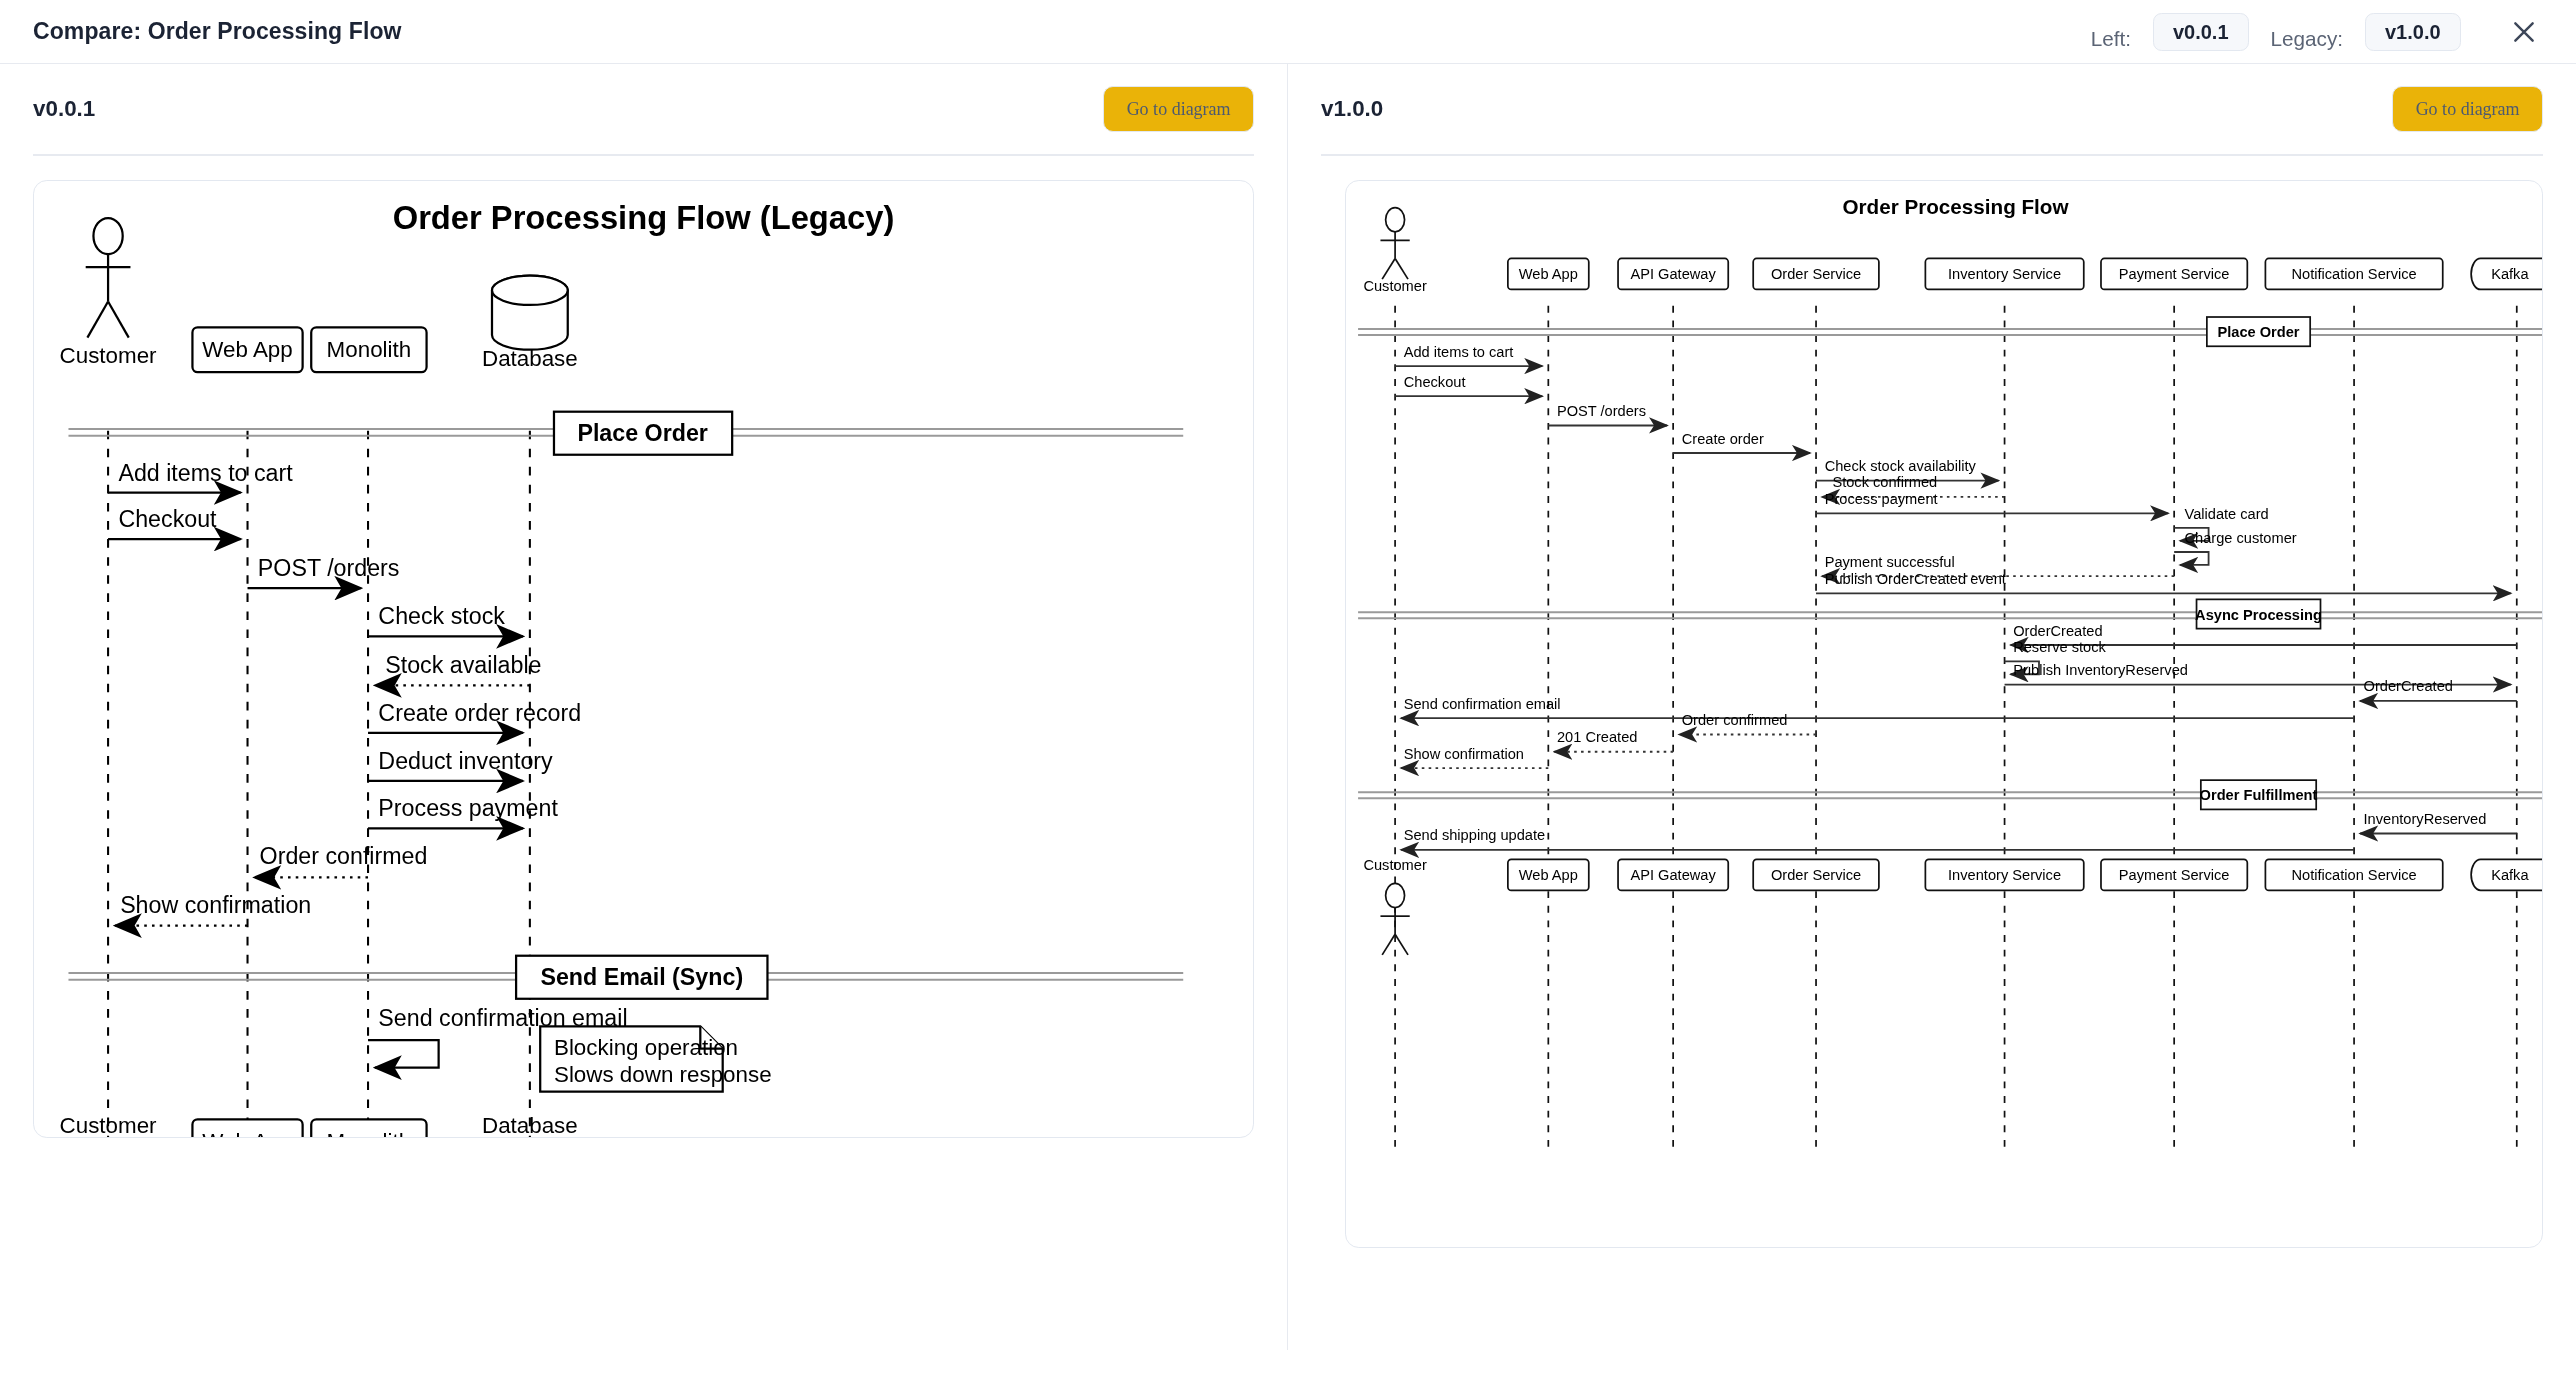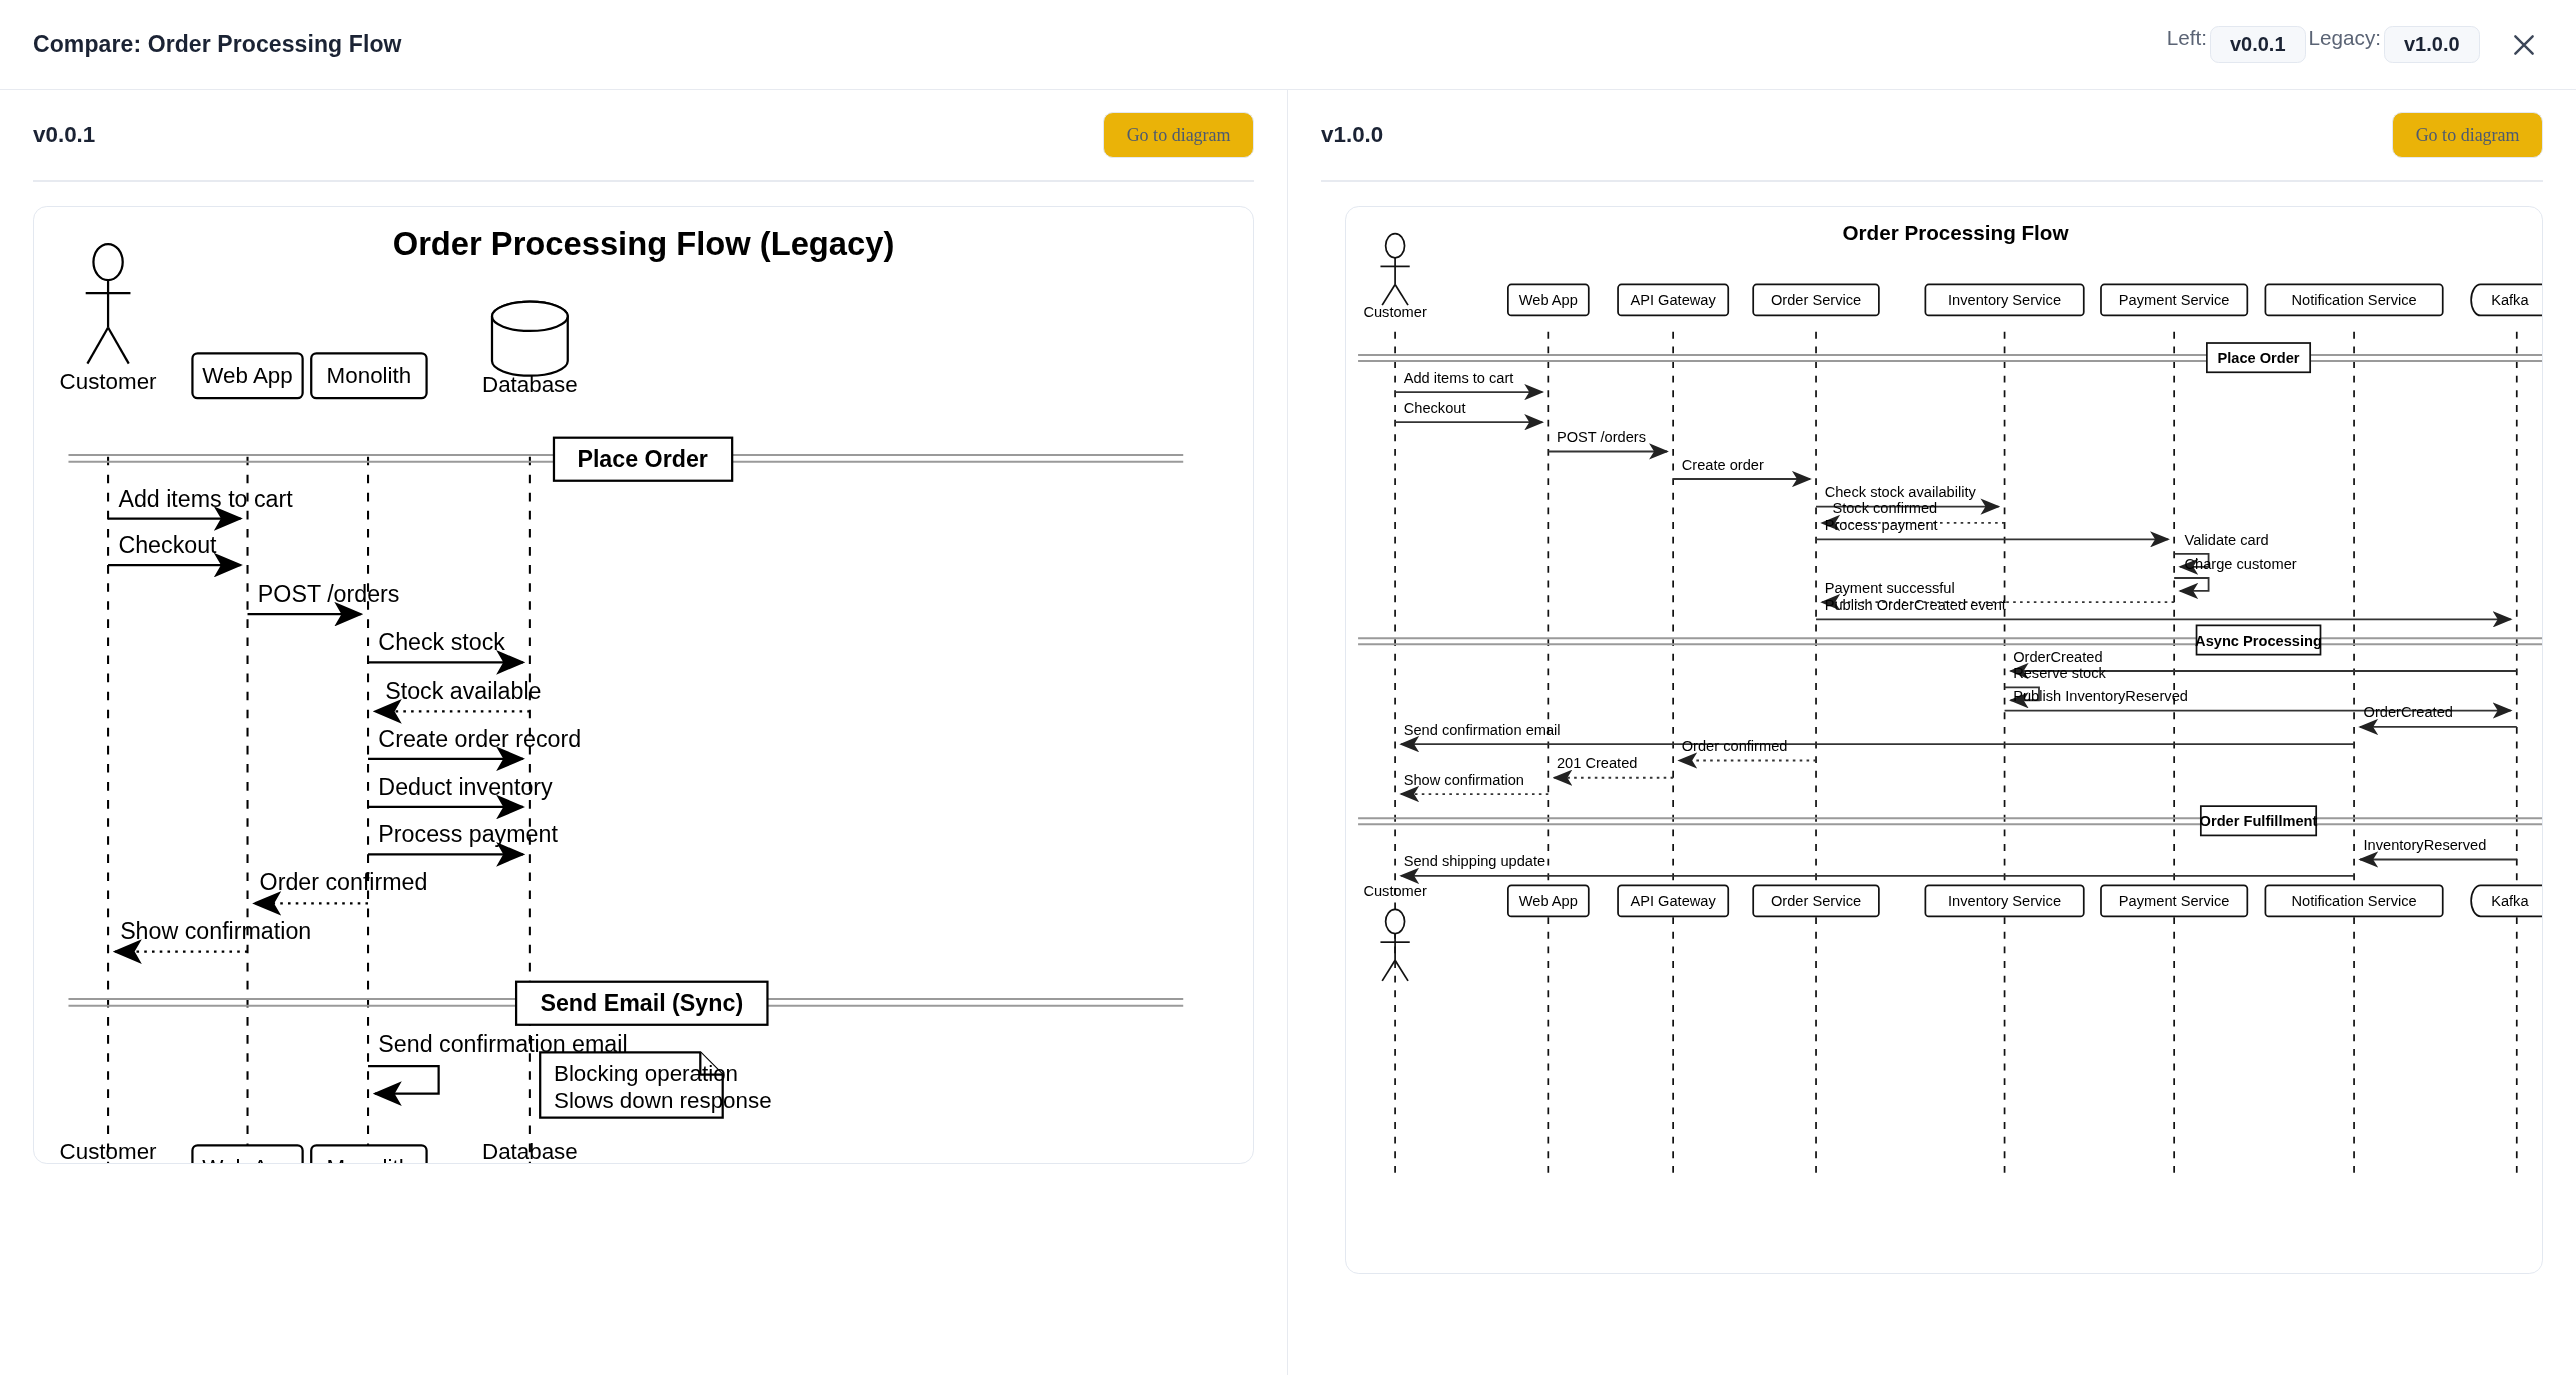--- a/index.html
+++ b/index.html
@@ -6,38 +6,38 @@
   html, body {
     margin: 0; padding: 0;
     width: 2576px; height: 1376px;
     background: #ffffff;
     font-family: "Liberation Sans", sans-serif;
     overflow: hidden;
   }
 
   
   .topbar {
-    height: 90px;
+    height: 64px;
     border-bottom: 1.7px solid #e7eaf0;
     display: flex;
     align-items: center;
     padding: 0 33px;
     background: #ffffff;
   }
   .topbar-title {
     font-size: 23px;
     font-weight: bold;
     color: #1b2334;
     letter-spacing: 0.1px;
   }
   .topbar-right {
     margin-left: auto;
     display: flex;
-    align-items: flex-start;
-    gap: 3px;
+    align-items: flex-end;
+    gap: 22px;
   }
   .vlabel {
     font-size: 20.7px;
     color: #5b6475;
   }
   .vchip {
     font-size: 20px;
     font-weight: bold;
     color: #1b2334;
     background: #f6f8fb;

